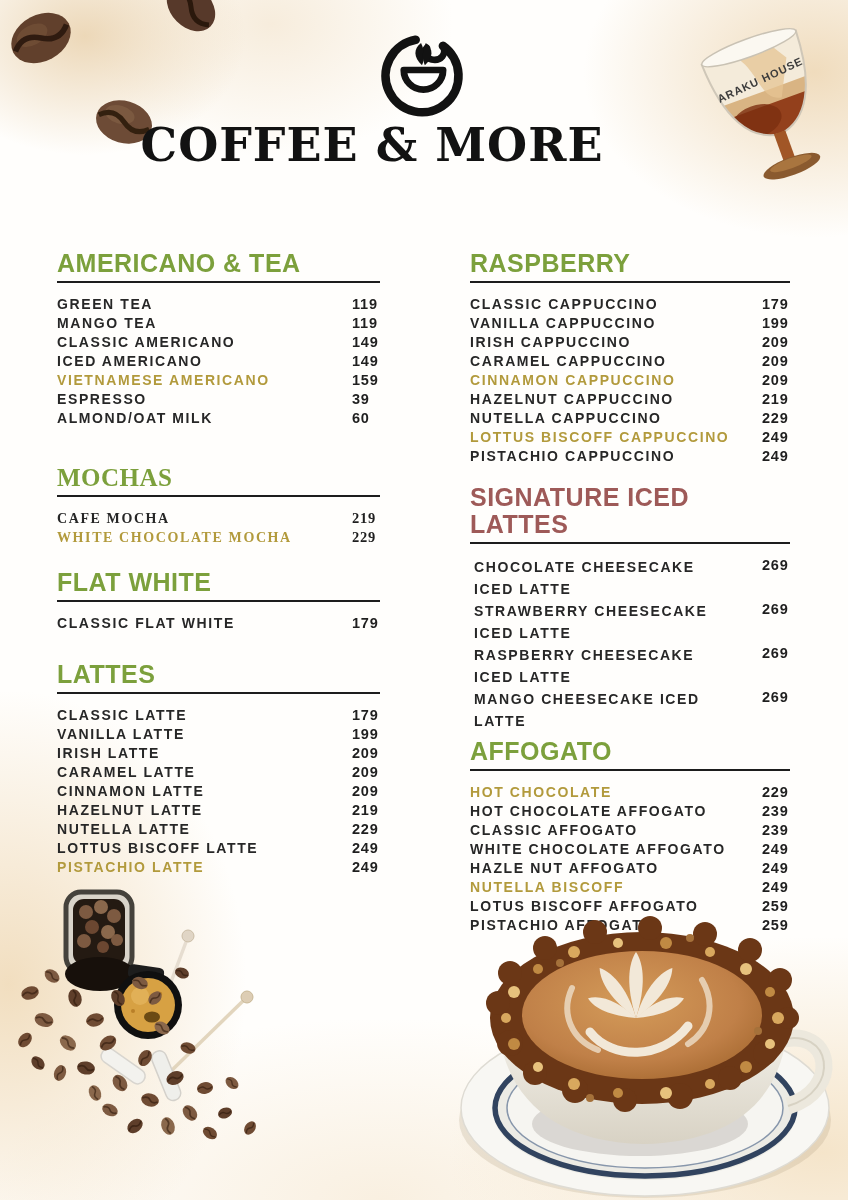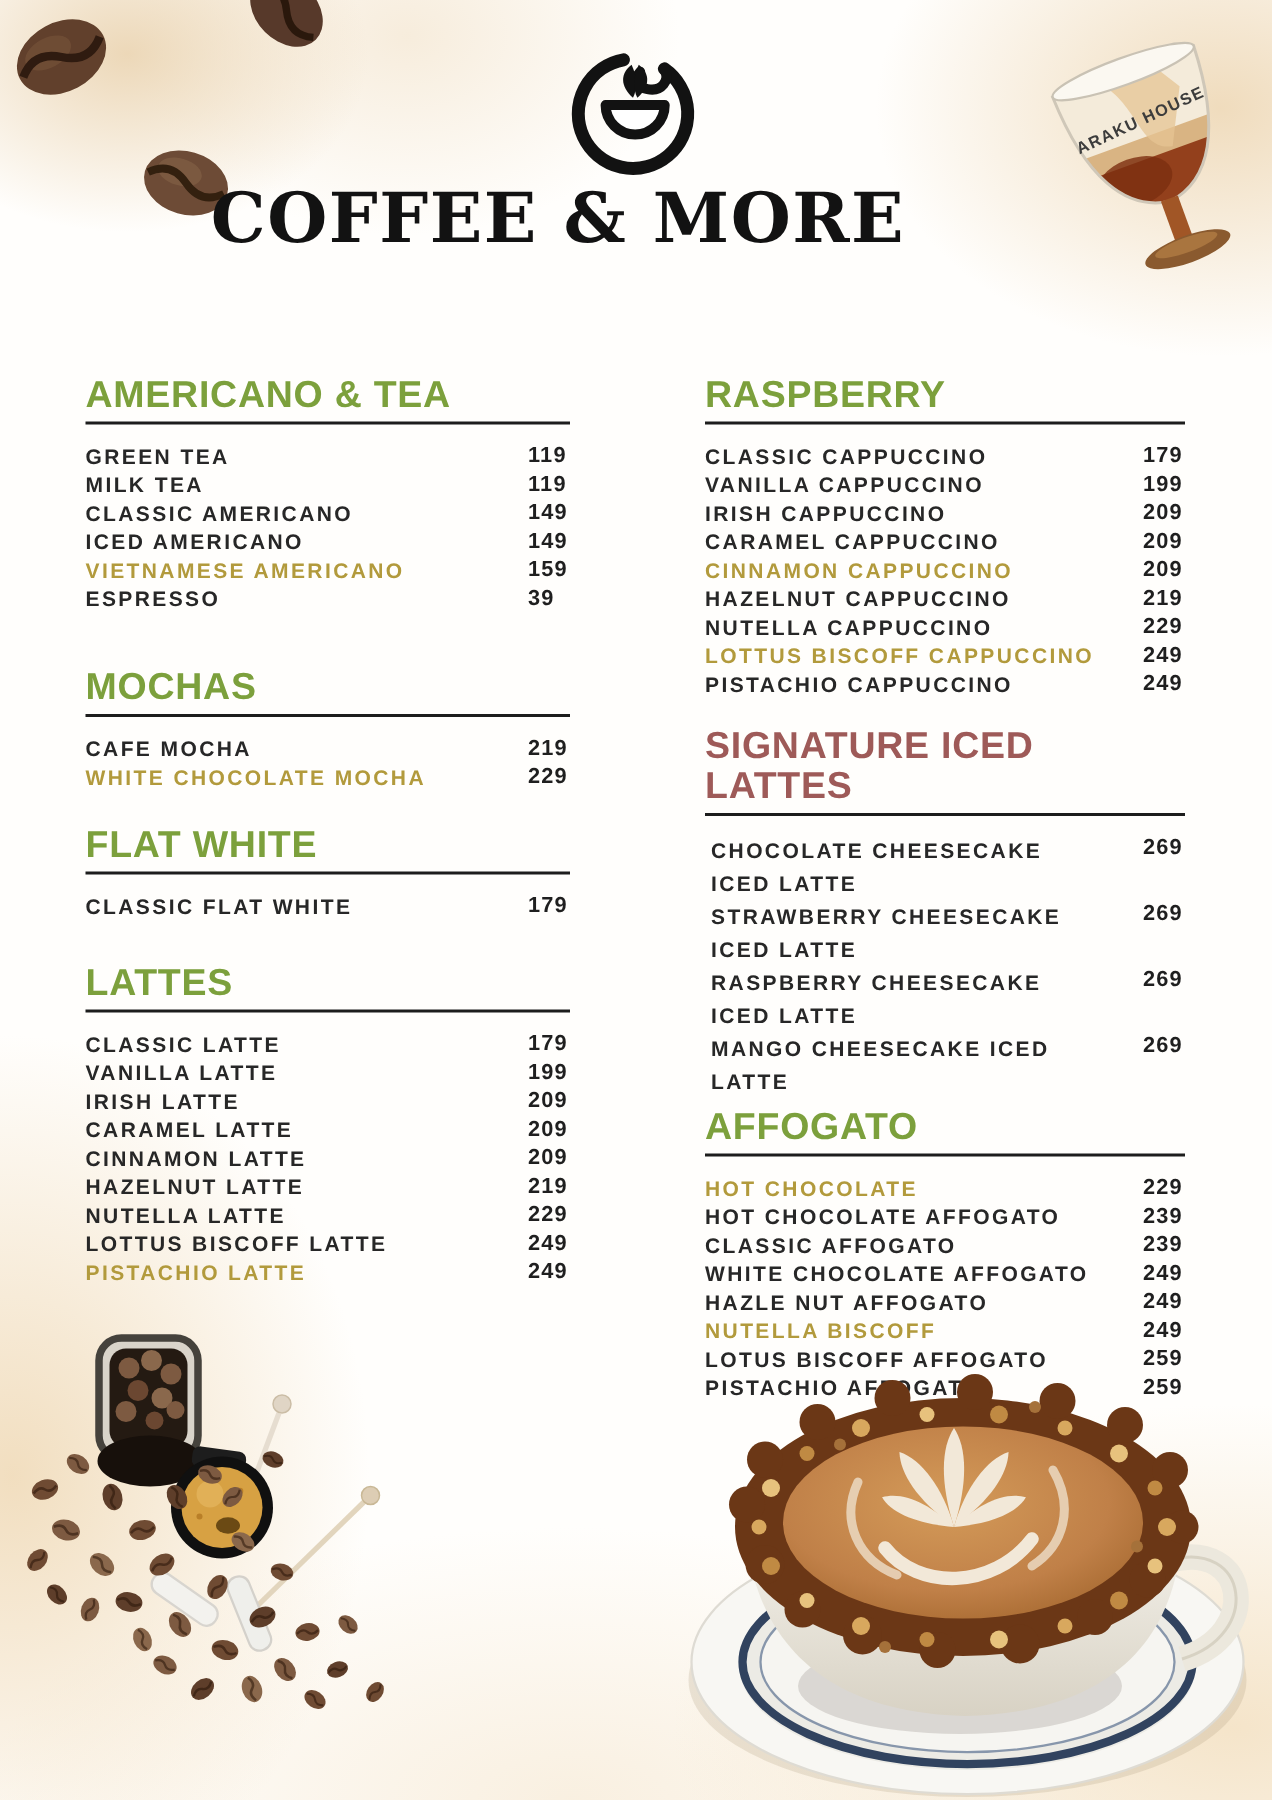--- a/index.html
+++ b/index.html
@@ -35,21 +35,21 @@
   .iname{
     font-size:14px;font-weight:bold;letter-spacing:1.6px;color:#272727;line-height:19px;
     white-space:nowrap;
   }
   .row.hl .iname{color:#b29a3c;}
   .iprice{flex:none;width:28px;text-align:left;font-size:14.5px;font-weight:bold;
     letter-spacing:.8px;color:#1f1f1f;line-height:19px;}
   .sec.sig .row{height:auto;min-height:44px;}
   .sec.sig .iname{white-space:normal;width:240px;line-height:22px;padding-left:4px;}
   #sec-americano{margin-bottom:36px;}
-  #sec-mochas{margin-bottom:22px;}
+  #sec-mochas{margin-bottom:22px;font-family:Liberation Serif, serif;}
   #sec-flatwhite{margin-bottom:28px;}
   #sec-cappuccino{margin-bottom:18px;}
   #sec-signature{margin-bottom:6px;}
   
   .decor{position:absolute;pointer-events:none;}
   .bean1{left:8px;  top:10px; width:66px;height:56px;transform:rotate(-28deg);}
   .bean2{left:94px; top:98px; width:60px;height:48px;transform:rotate(16deg);}
   .bean3{left:162px;top:-16px;width:58px;height:46px;transform:rotate(45deg);}
   .glass{left:692px;top:6px;width:156px;height:204px;}
   .beans-cup{left:0;top:878px;width:300px;height:322px;}
@@ -110,38 +110,42 @@
 
   <div class="col col-left">
     <div class="sec" id="sec-americano">
       <h2>AMERICANO &amp; TEA</h2>
       <div class="items">
           <div class="row">
             <span class="iname">GREEN TEA</span>
             <span class="iprice">119</span>
           </div>
           <div class="row">
-            <span class="iname">MILK TEA</span>
+            <span class="iname">MANGO TEA</span>
             <span class="iprice">119</span>
           </div>
           <div class="row">
             <span class="iname">CLASSIC AMERICANO</span>
             <span class="iprice">149</span>
           </div>
           <div class="row">
             <span class="iname">ICED AMERICANO</span>
             <span class="iprice">149</span>
           </div>
           <div class="row hl">
             <span class="iname">VIETNAMESE AMERICANO</span>
             <span class="iprice">159</span>
           </div>
           <div class="row">
             <span class="iname">ESPRESSO</span>
             <span class="iprice">39</span>
+          </div>
+          <div class="row">
+            <span class="iname">ALMOND/OAT MILK</span>
+            <span class="iprice">60</span>
           </div>
         </div>
     </div>
     <div class="sec" id="sec-mochas">
       <h2>MOCHAS</h2>
       <div class="items">
           <div class="row">
             <span class="iname">CAFE MOCHA</span>
             <span class="iprice">219</span>
           </div>

